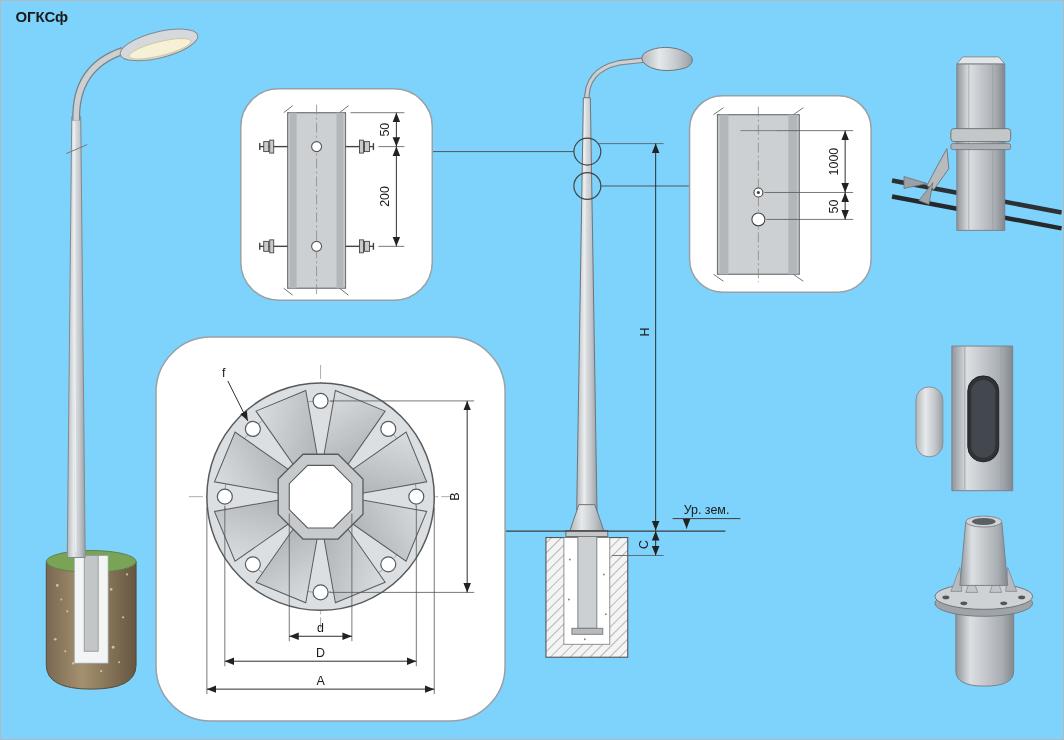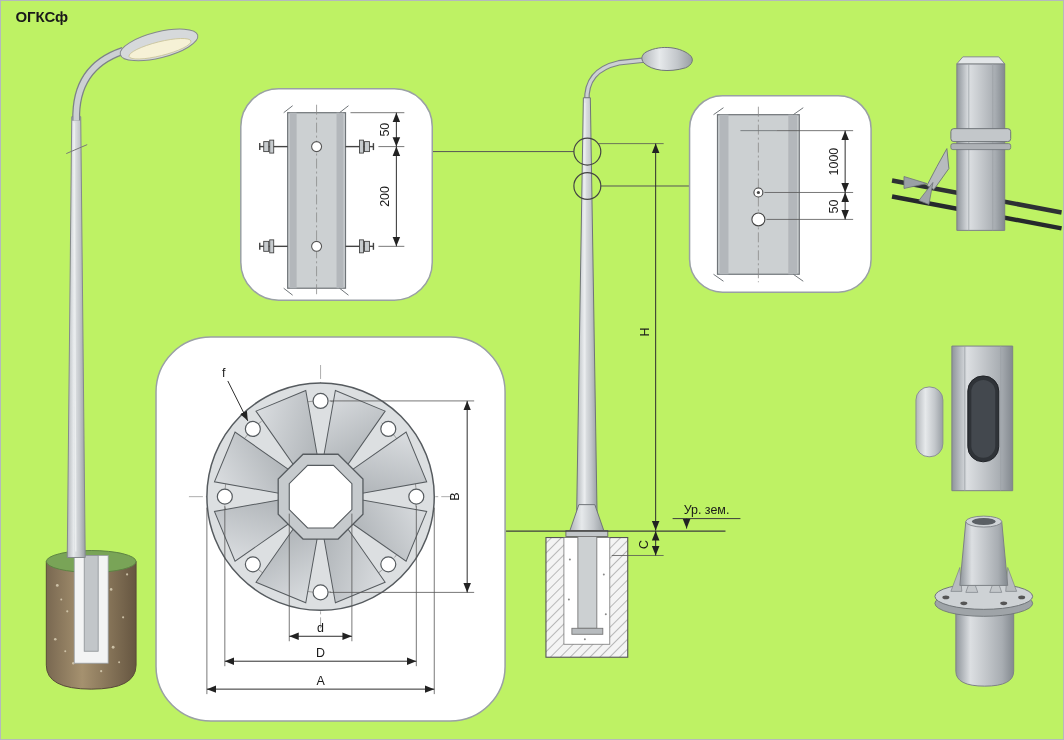--- a/index.html
+++ b/index.html
@@ -1,18 +1,18 @@
 <!DOCTYPE html>
 <html><head>
 <meta charset="utf-8">
 <style>
   * { box-sizing: border-box; }
   html,body { margin:0; padding:0; background:#e9e9e9; }
   body { font-family:"Liberation Sans", sans-serif; }
-  .page { position:relative; width:1064px; height:740px; background:#bef264; border:1px solid #b5b9bd; overflow:hidden; }
+  .page { position:relative; width:1064px; height:740px; background:#7dd3fc; border:1px solid #b5b9bd; overflow:hidden; }
   svg { display:block; width:100%; height:100%; }
   .title { font:bold 15px "Liberation Sans", sans-serif; fill:#1a1a1a; }
   .dim  { font:12.5px "Liberation Sans", sans-serif; fill:#1a1a1a; text-anchor:middle; }
   .ext  { stroke:#555; stroke-width:0.8; }
   .dimline { stroke:#2d2d2d; stroke-width:1; }
   .callout { fill:#ffffff; stroke:#9aa0a5; stroke-width:1.5; }
   .thin { stroke:#555; stroke-width:1; }
 </style>
 </head>
 <body>

